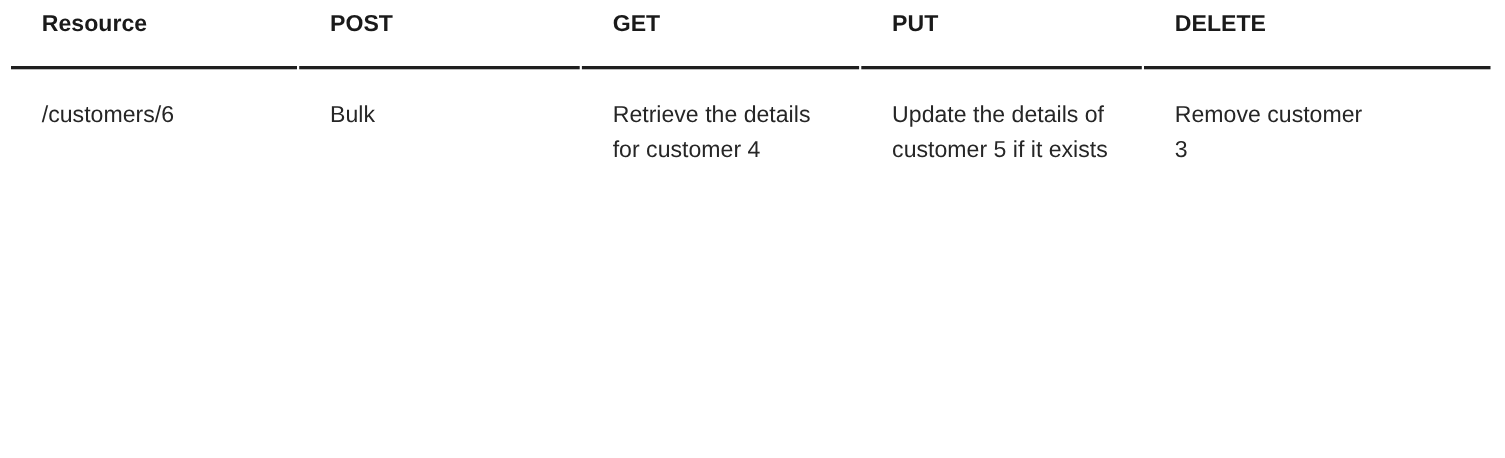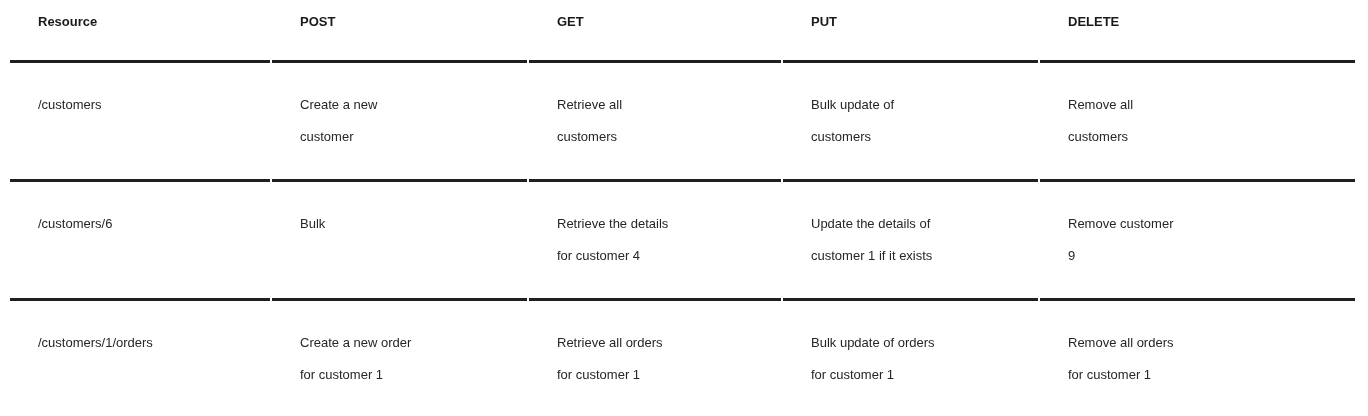--- a/index.html
+++ b/index.html
@@ -24,21 +24,21 @@
   }
   table.api-table col.c1 { width: 260px; }
   table.api-table col.c2 { width: 255px; }
   table.api-table col.c3 { width: 252px; }
   table.api-table col.c4 { width: 255px; }
   table.api-table col.c5 { width: 315px; }
 
   th, td {
     text-align: left;
     vertical-align: top;
-    font-size: 13px;
+    font-size: 21px;
     line-height: 32px;
     color: #262626;
     padding: 0;
     box-sizing: border-box;
     white-space: pre-line;
   }
   thead th {
     font-weight: 700;
     color: #1a1a1a;
     padding: 4px 16px 22px 28px;
@@ -68,46 +68,24 @@
       <tr>
         <th>Resource</th>
         <th>POST</th>
         <th>GET</th>
         <th>PUT</th>
         <th>DELETE</th>
       </tr>
     </thead>
     <tbody>
       <tr>
-        <td>/customers</td>
-        <td>Create a new
-customer</td>
-        <td>Retrieve all
-customers</td>
-        <td>Bulk update of
-customers</td>
-        <td>Remove all
-customers</td>
-      </tr>
-      <tr>
         <td>/customers/6</td>
         <td>Bulk</td>
         <td>Retrieve the details
 for customer 4</td>
         <td>Update the details of
-customer 1 if it exists</td>
+customer 5 if it exists</td>
         <td>Remove customer
-9</td>
-      </tr>
-      <tr>
-        <td>/customers/1/orders</td>
-        <td>Create a new order
-for customer 1</td>
-        <td>Retrieve all orders
-for customer 1</td>
-        <td>Bulk update of orders
-for customer 1</td>
-        <td>Remove all orders
-for customer 1</td>
+3</td>
       </tr>
     </tbody>
   </table>
 </div>
 
 </body></html>

